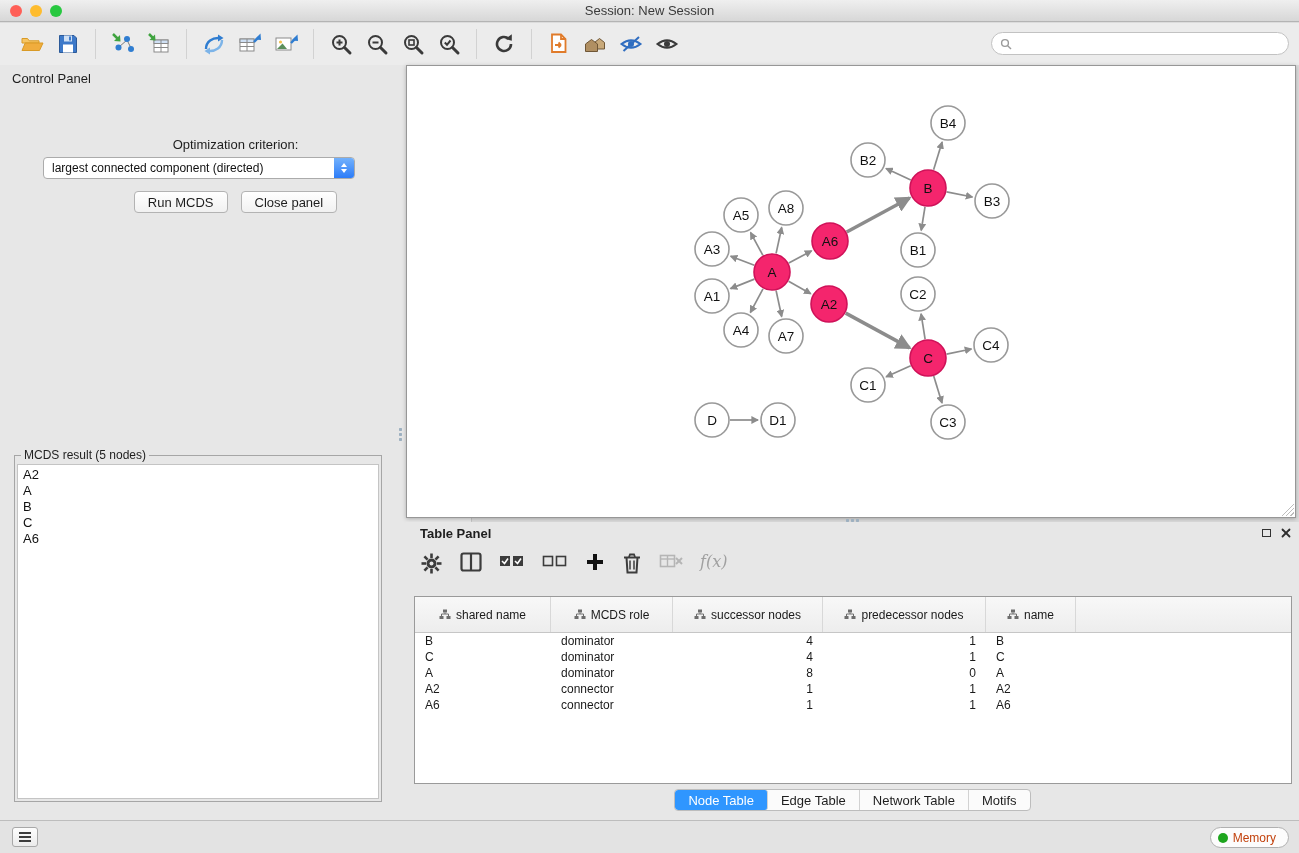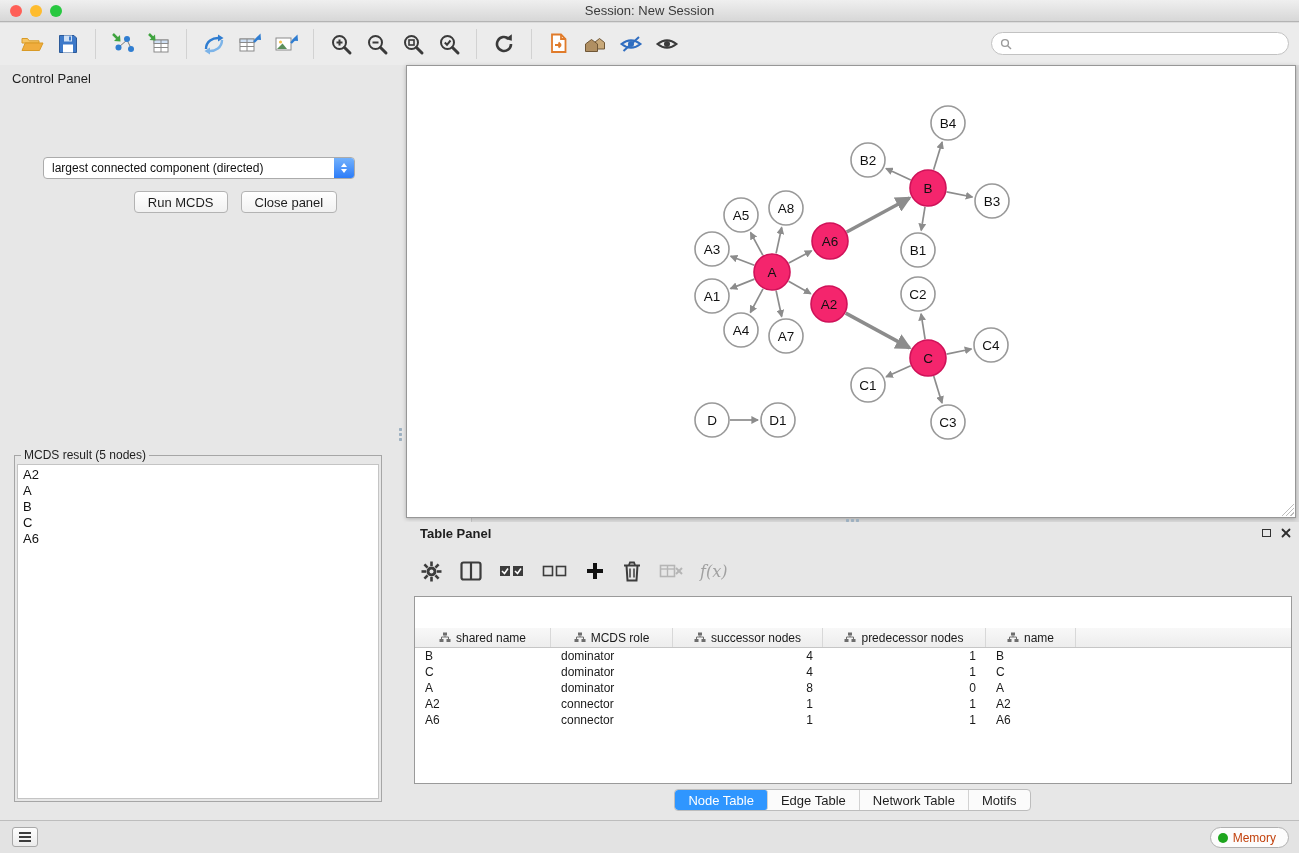--- a/index.html
+++ b/index.html
@@ -69,26 +69,26 @@
 
   
   .vgrip { position:absolute; left:398px; top:427px; width:5px; height:16px;
     background:radial-gradient(circle 1.5px, #9db0c0 1.4px, transparent 1.5px) 0 0/5px 5px; }
   .hgrip { position:absolute; left:845px; top:518px; width:16px; height:5px;
     background:radial-gradient(circle 1.5px, #9db0c0 1.4px, transparent 1.5px) 0 0/5px 5px; }
 
   
   .table-panel { position:absolute; left:406px; top:522px; width:893px; height:298px; background:#e7e7e7; }
   .table-panel .panel-header { left:14px; top:4px;font-weight:bold; }
-  .tp-toolbar { position:absolute; top:30px; left:14px; height:38px; display:flex; align-items:center; gap:17px; }
+  .tp-toolbar { position:absolute; top:30px; left:14px; height:38px; display:flex; gap:17px; }
   .fx { font-family:"DejaVu Serif", serif; font-style:italic; font-size:16px; color:#a0a0a0; }
   .tbl-frame { position:absolute; left:8px; top:74px; width:878px; height:188px;
     background:#fff; border:1px solid #9a9a9a; overflow:hidden; }
-  .tbl-header { display:flex; height:20px; background:linear-gradient(#f8f8f8,#ededed);
-    border-bottom:1px solid #c6c6c6;margin-top:31px; }
+  .tbl-header { display:flex; height:36px; background:linear-gradient(#f8f8f8,#ededed);
+    border-bottom:1px solid #c6c6c6; }
   .tcell { flex:none; font-size:12px; color:#1a1a1a; overflow:hidden; white-space:nowrap; }
   .th { display:flex; align-items:center; justify-content:center; gap:5px; border-right:1px solid #d8d8d8; }
   .th.filler { flex:1; border-right:none; }
   .trow { display:flex; height:16px; align-items:center; }
   .td { padding:0 10px; }
   .td.right { text-align:right; }
   .colicon rect { fill:#6d6d6d; } .colicon path { stroke:#6d6d6d; fill:none; }
   .bottom-tabs { position:absolute; left:0; right:0; bottom:9px; display:flex; justify-content:center; }
   .bottom-tabs .tabsrow-inline { display:flex; border:1px solid #bdbdbd; border-radius:4px;
     background:#fbfbfb; height:22px; overflow:hidden; }
@@ -258,20 +258,21 @@
 
 <div class="control-panel">
   <div class="panel-header">Control Panel</div>
   <div class="win-icons">
     <span class="float-box"></span>
     <svg class="x-icon" width="10" height="10" viewBox="0 0 10 10">
       <line x1="1.5" y1="1.5" x2="8.5" y2="8.5"></line>
         <line x1="8.5" y1="1.5" x2="1.5" y2="8.5"></line>
     </svg>
   </div>
+  <div class="opt-label">Optimization criterion:</div>
   <div class="dropdown">
     <div class="dd-text">largest connected component (directed)</div>
     <div class="dd-btn">
       <span class="tri-up"></span>
         <span class="tri-down"></span>
     </div>
   </div>
   <div class="btnrow">
     <button class="mac-btn">Run MCDS</button>
     <button class="mac-btn">Close panel</button>

